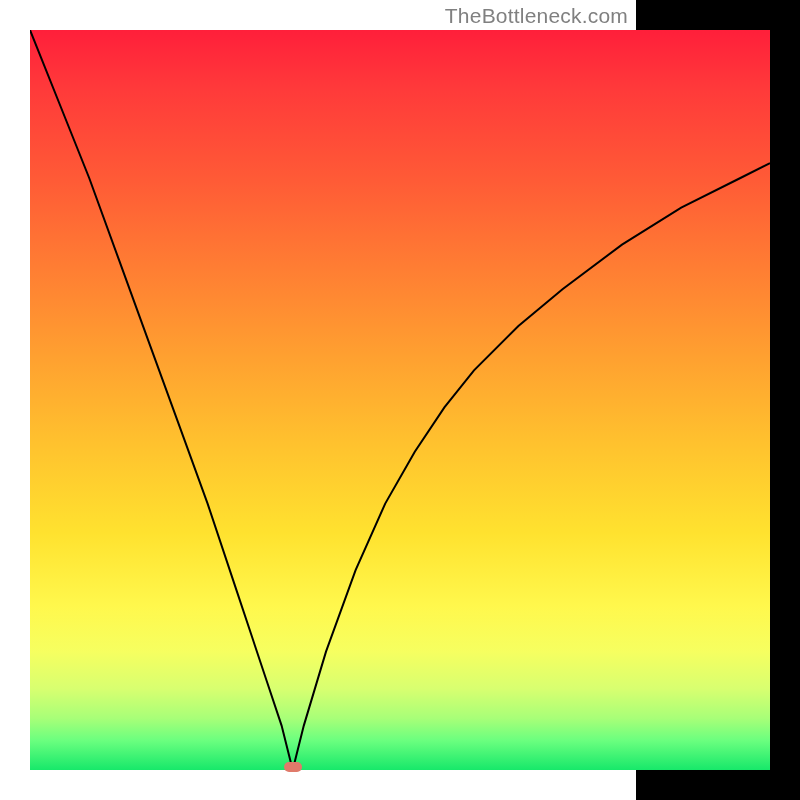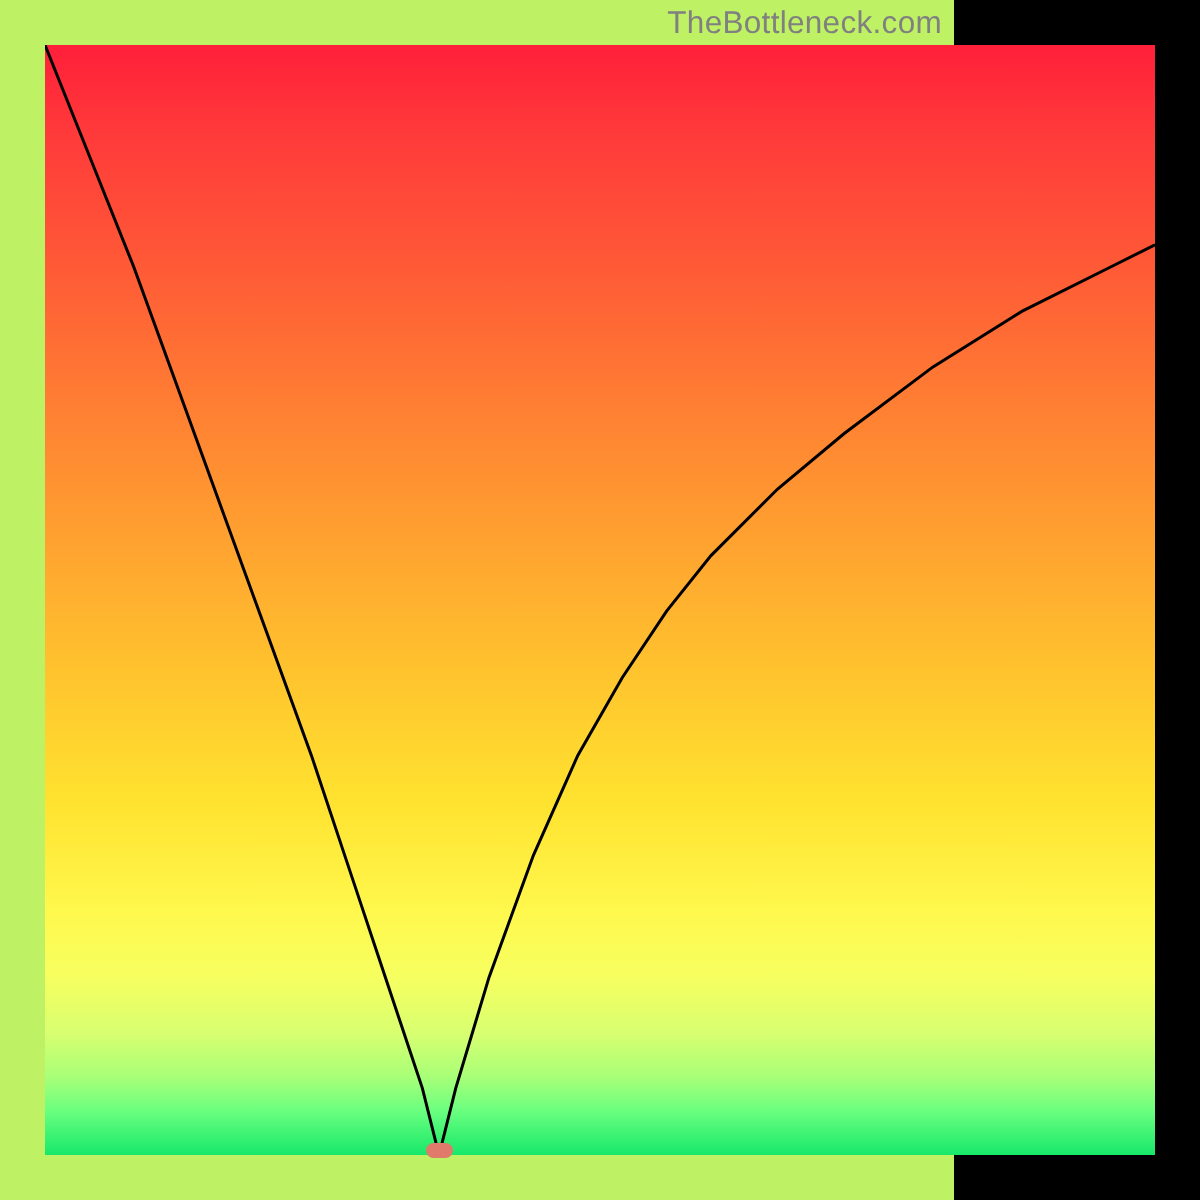--- a/index.html
+++ b/index.html
@@ -10,21 +10,21 @@
     background: #000;
     overflow: hidden;
     font-family: Arial, Helvetica, sans-serif;
   }
   .frame {
     position: absolute;
     top: 0;
     left: 0;
     width: 636px;
     height: 800px;
-    background: #bef264;
+    background: #ffffff;
   }
   .plot {
     position: absolute;
     top: 30px;
     left: 30px;
     width: 740px;
     height: 740px;
     background: linear-gradient(
       to bottom,
       #ff1f3a 0%,

